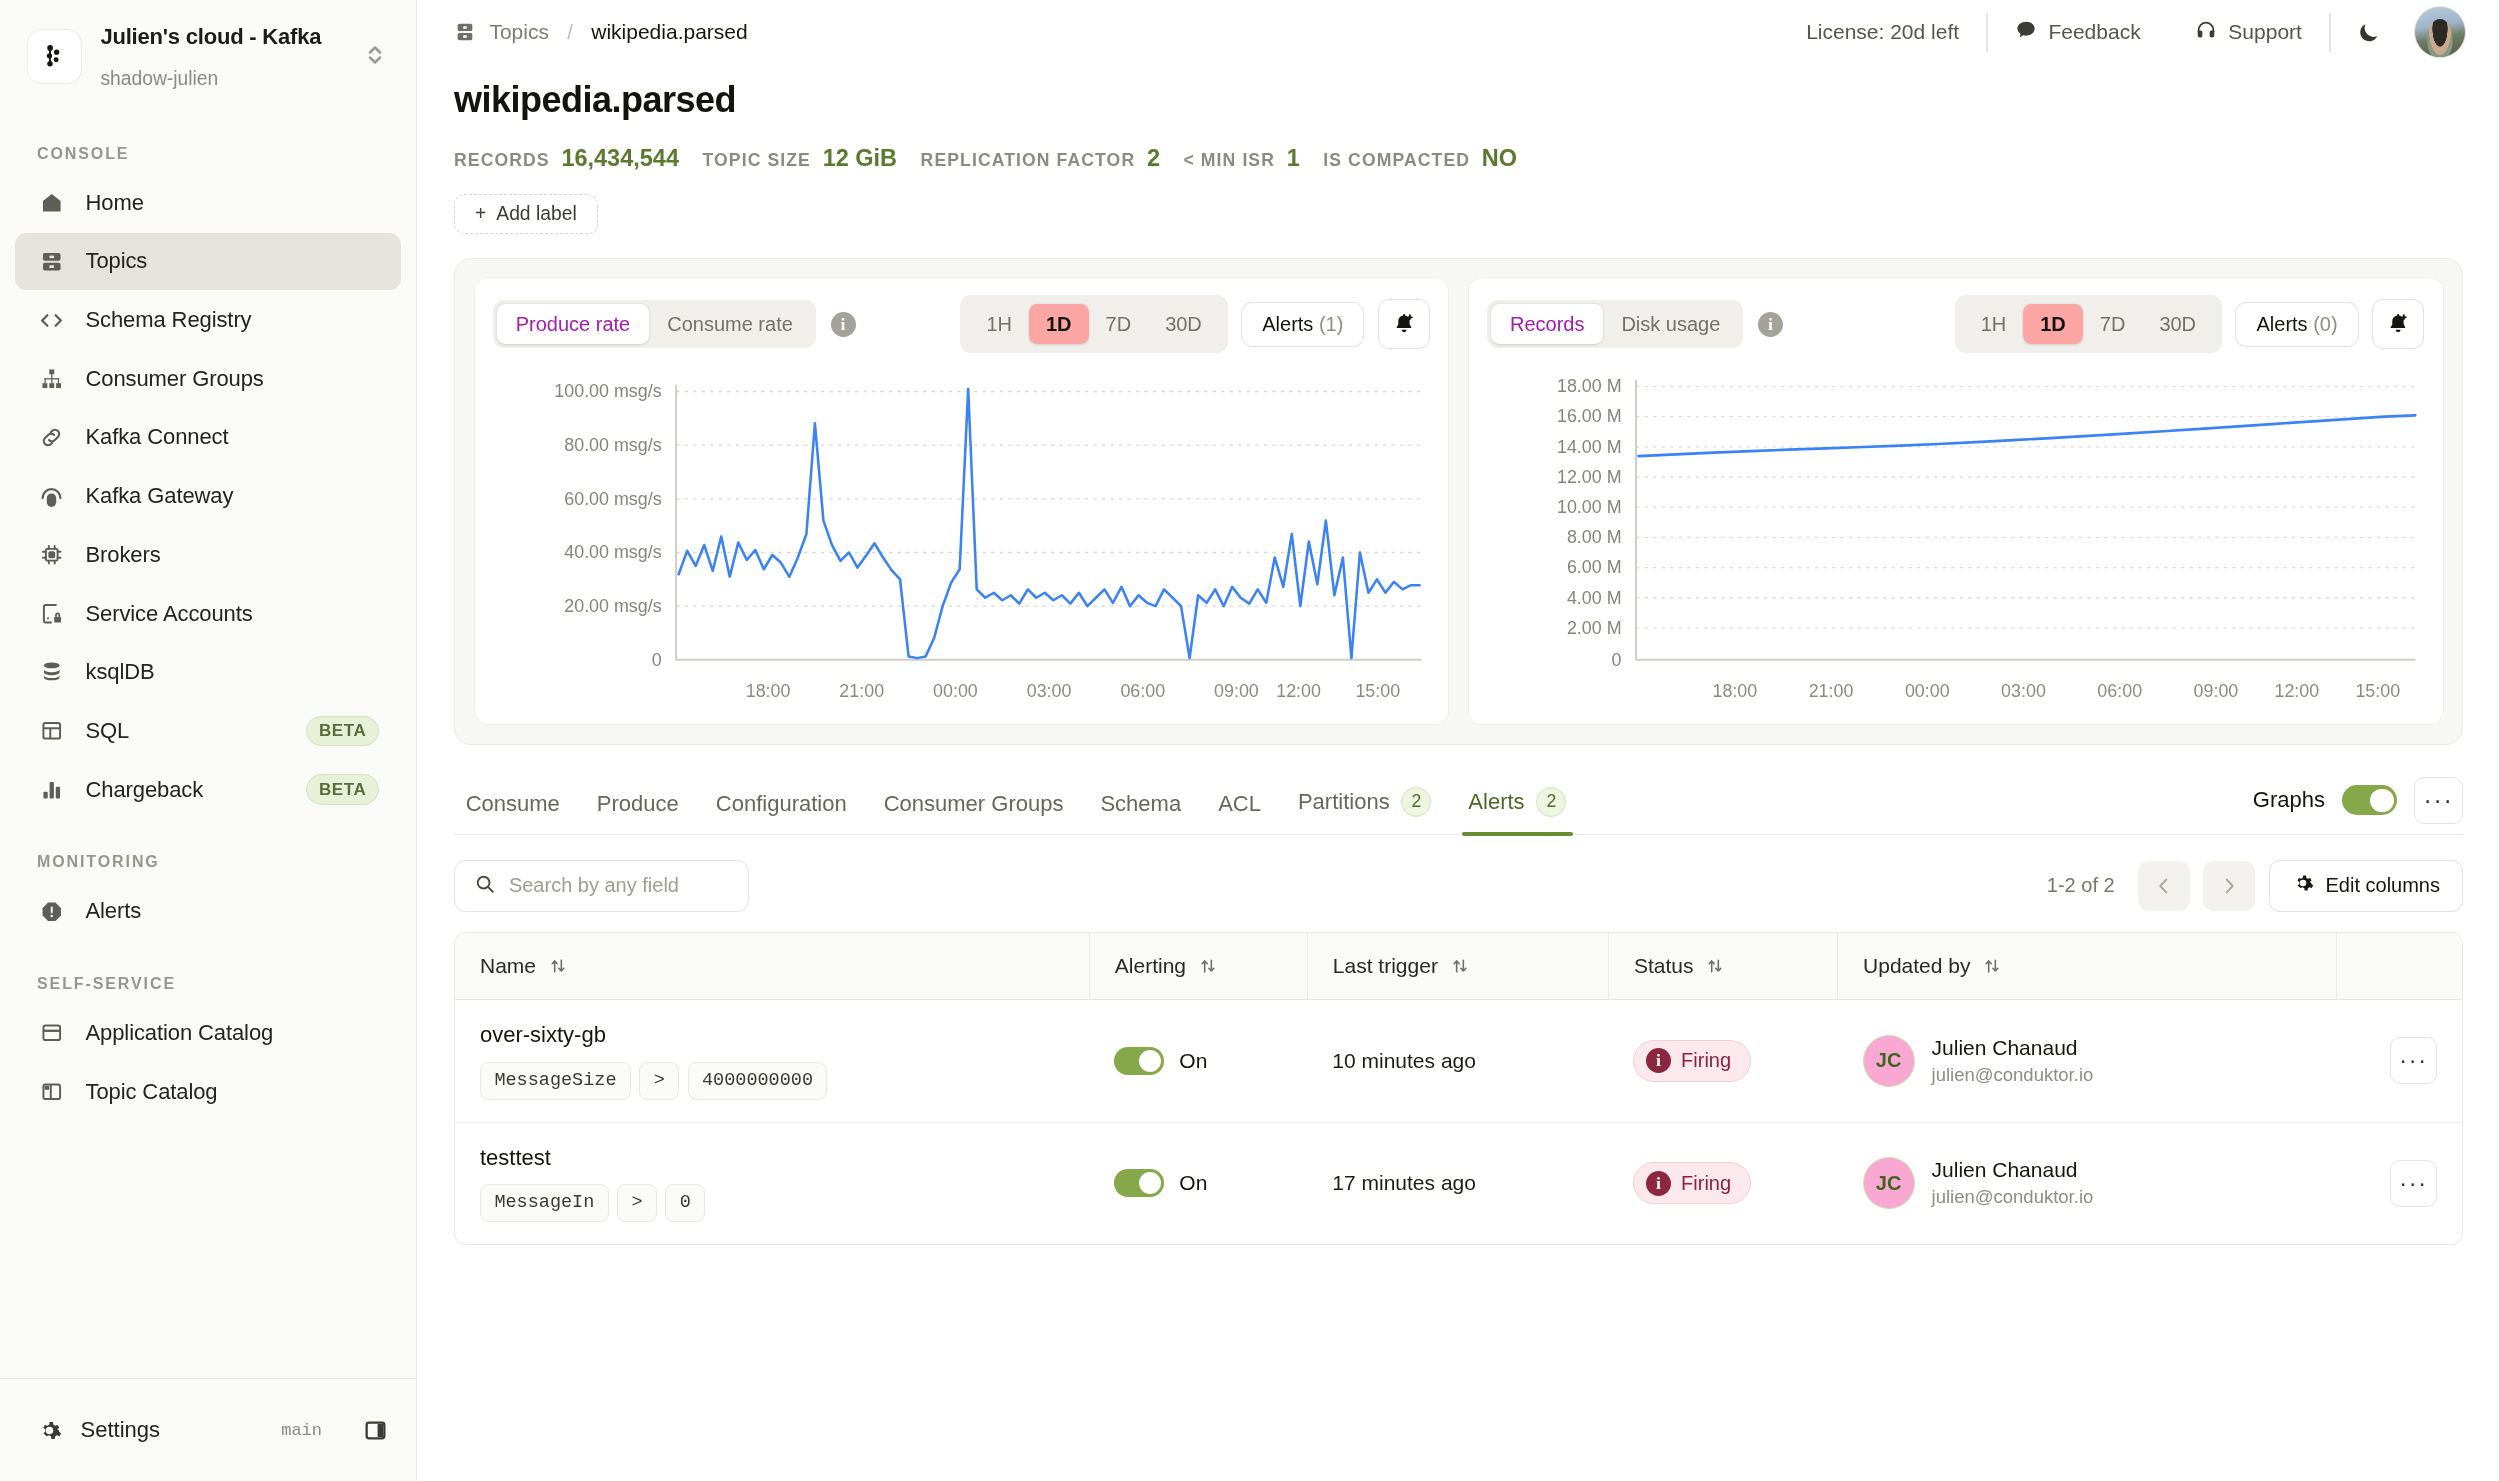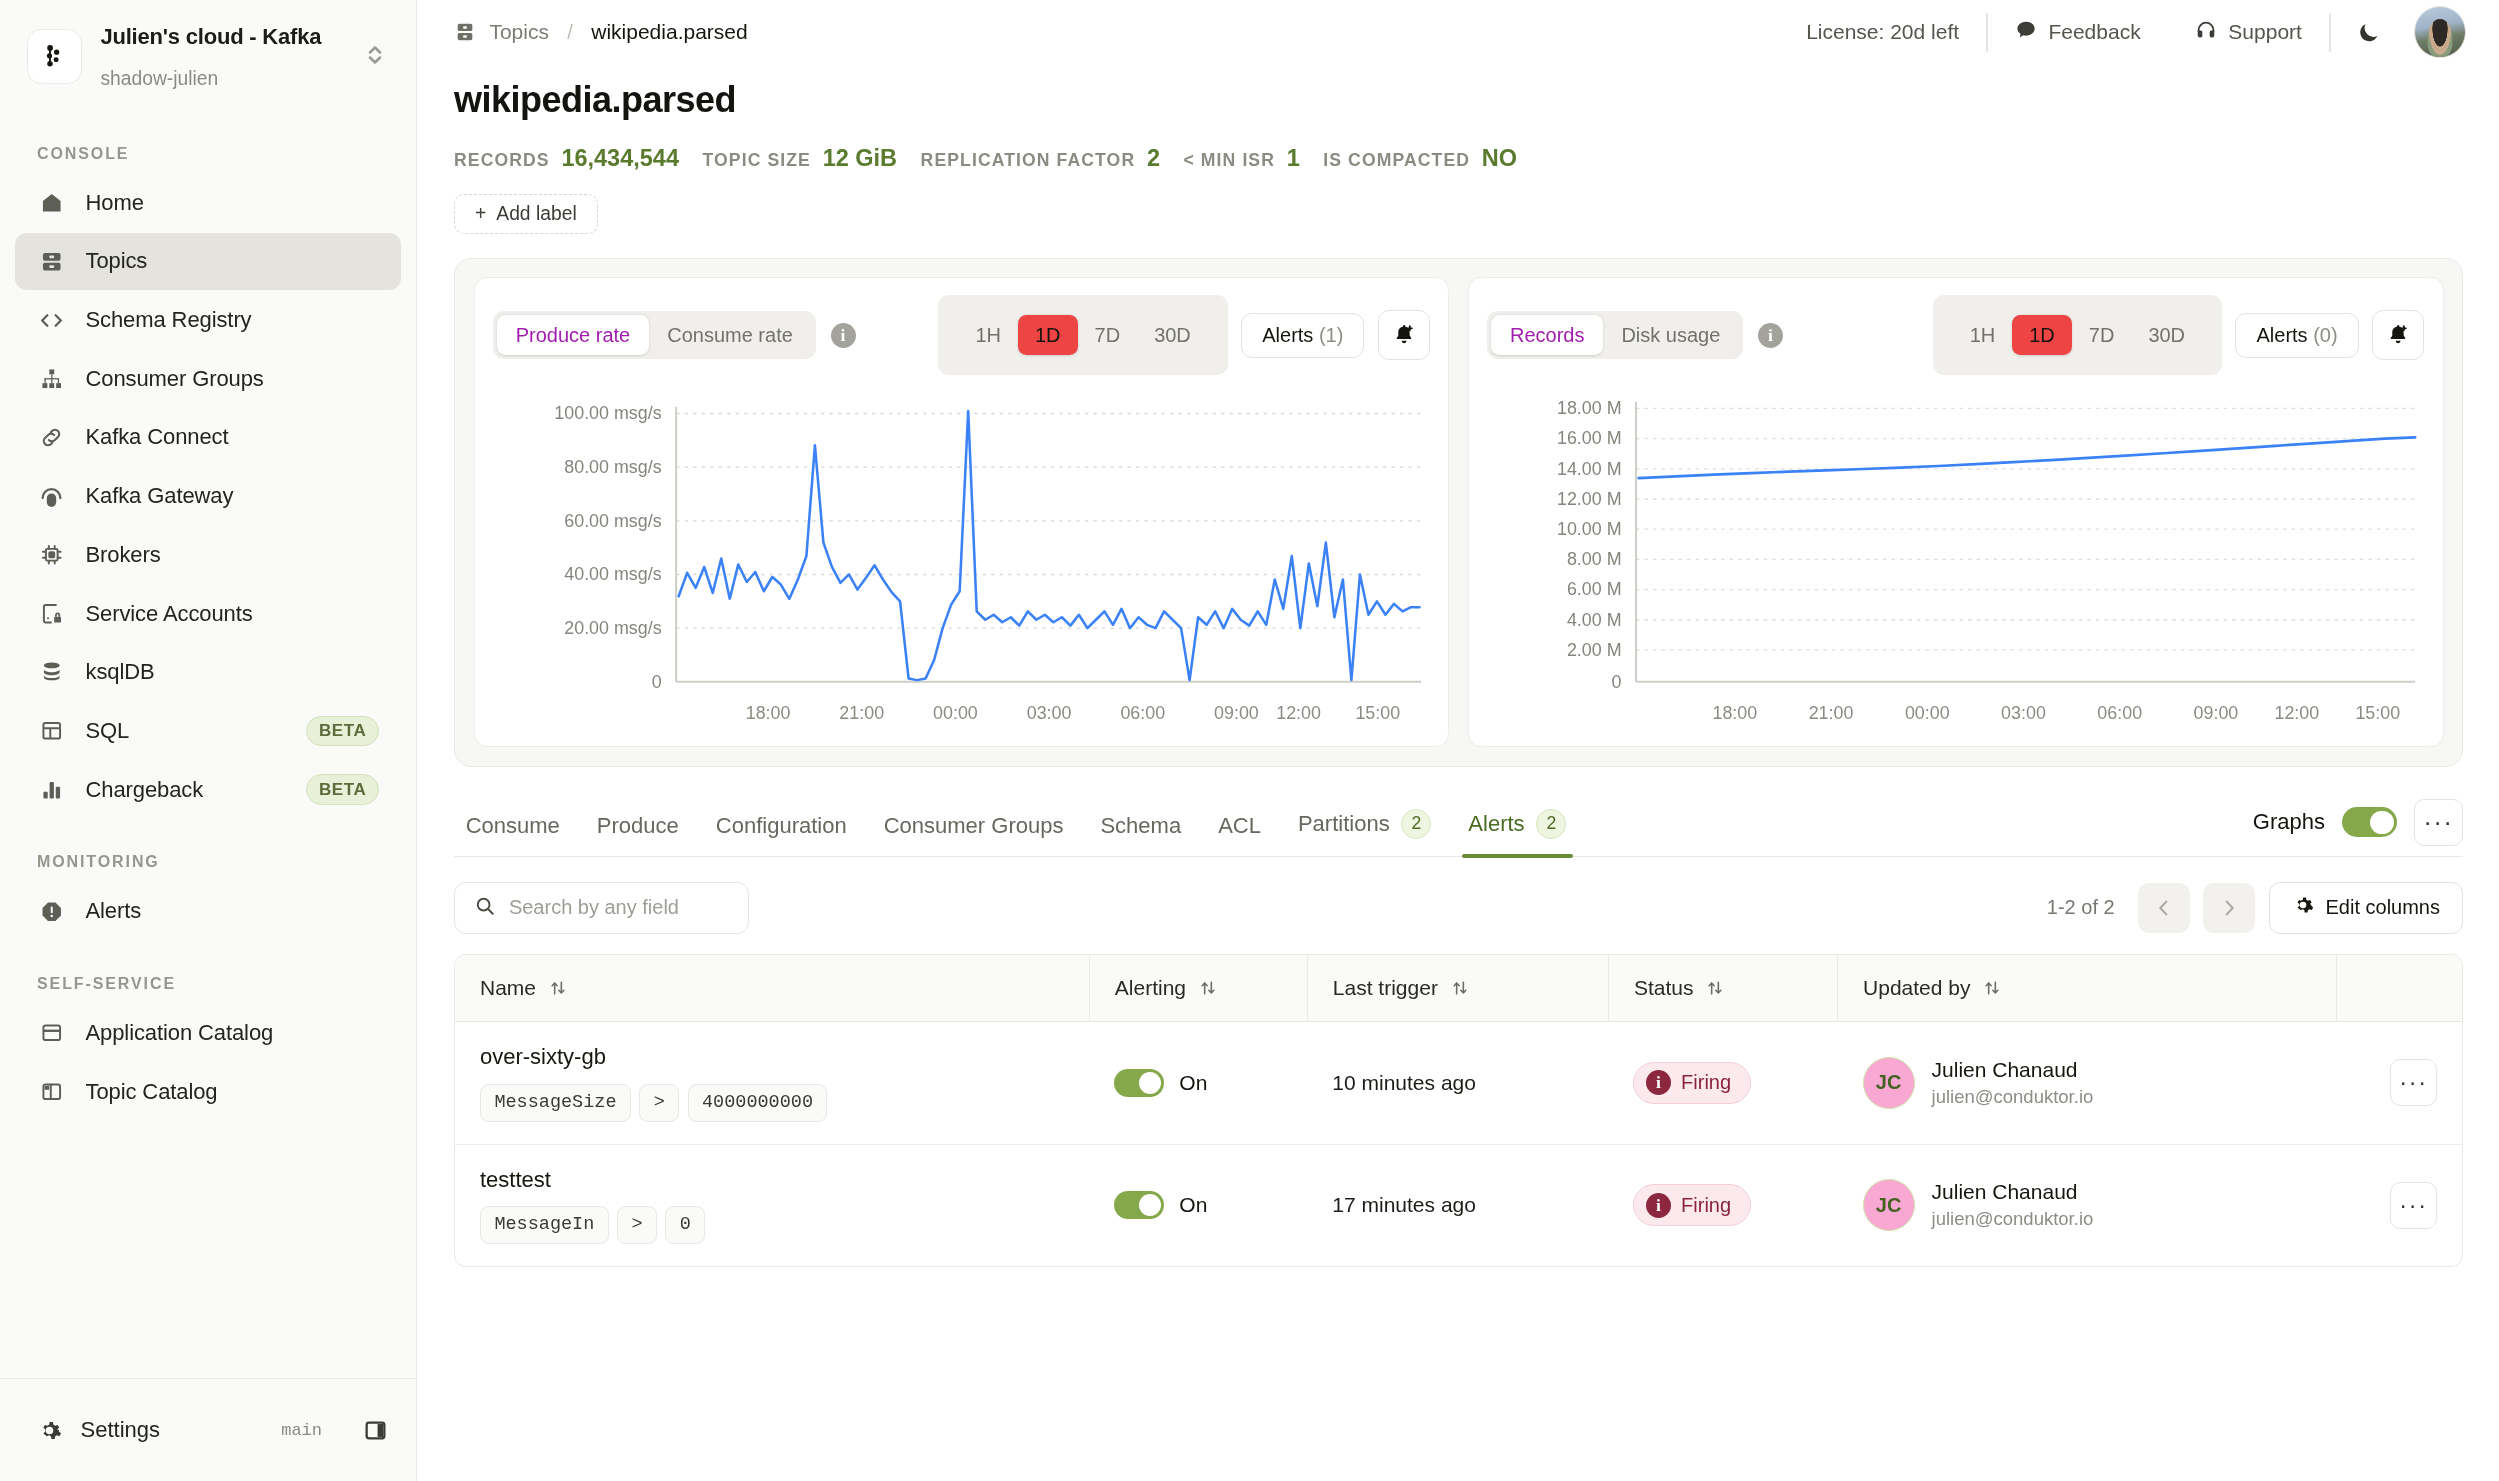--- a/index.html
+++ b/index.html
@@ -170,25 +170,25 @@
     white-space: nowrap;
   }
   .seg-btn.on { background: #ffffff; color: #a21caf; font-weight: 500; box-shadow: 0 0.8px 2.5px rgba(0,0,0,.14); }
   .info-dot {
     width: 25px; height: 25px; border-radius: 50%; background: #a3a39c;
     color: #fff; font-size: 17.6px; font-weight: 700; display: flex;
     align-items: center; justify-content: center; cursor: pointer;
     font-family: "Liberation Serif", serif;
   }
   .tb-right { margin-left: auto; display: flex; align-items: center; gap: 13.4px; }
-  .range-seg { display: inline-flex; background: #f0efec; border-radius: 11px; padding: 20px; }
+  .range-seg { display: inline-flex; background: #f0efec; border-radius: 11px; padding: 9px; }
   .range-btn {
     font-size: 20px; color: #72726b; padding: 8.4px 17px; border-radius: 8.4px; cursor: pointer;
   }
-  .range-btn.on { background: #ef4444; color: #14140f; font-weight: 400; box-shadow: 0 0.8px 2.5px rgba(0,0,0,.14); }
+  .range-btn.on { background: #fca5a5; color: #14140f; font-weight: 700; box-shadow: 0 0.8px 2.5px rgba(0,0,0,.14); }
   .alerts-btn {
     border: 1.7px solid #e4e3df; background: #fff; border-radius: 11px;
     padding: 10px 20px; font-size: 20px; color: #15150f; cursor: pointer; white-space: nowrap;
   }
   .alerts-btn .cnt { color: #8e8e87; font-weight: 400; }
   .bell-btn {
     border: 1.7px solid #e4e3df; background: #fff; border-radius: 11px;
     width: 52px; height: 50px; display: flex; align-items: center; justify-content: center;
     cursor: pointer; color: #15150f;
   }

